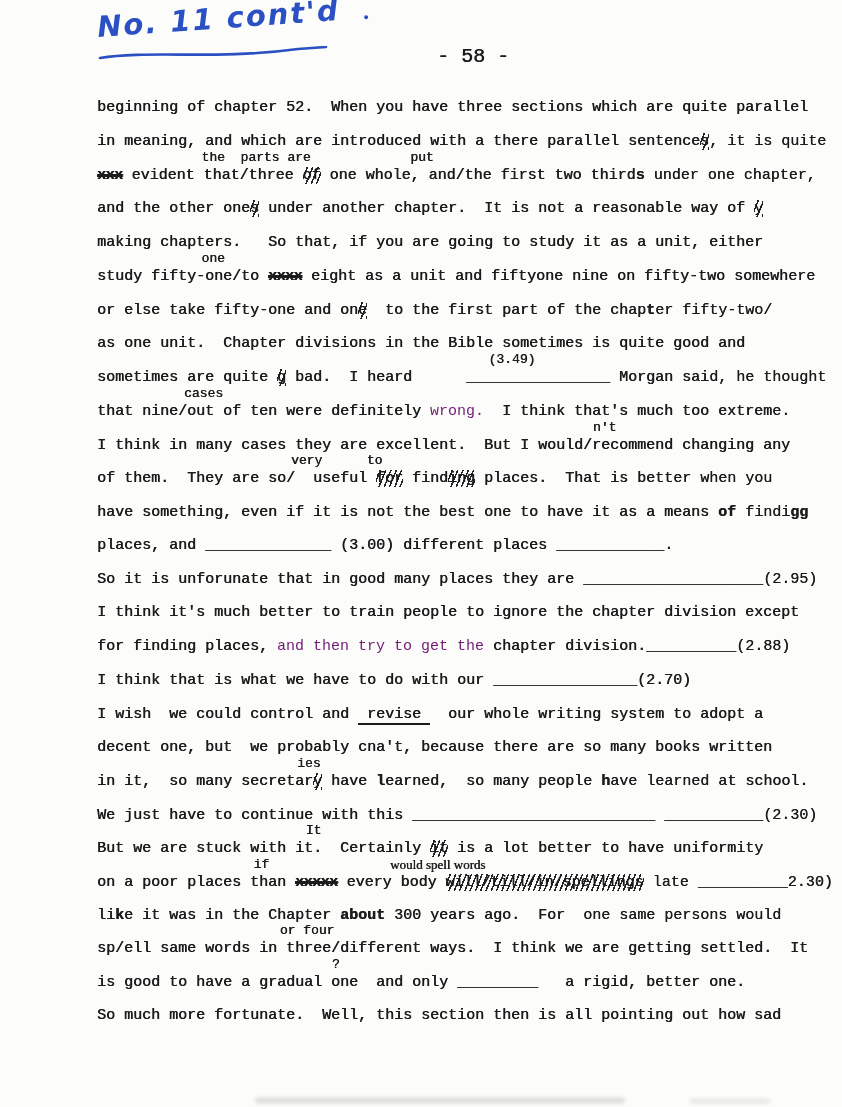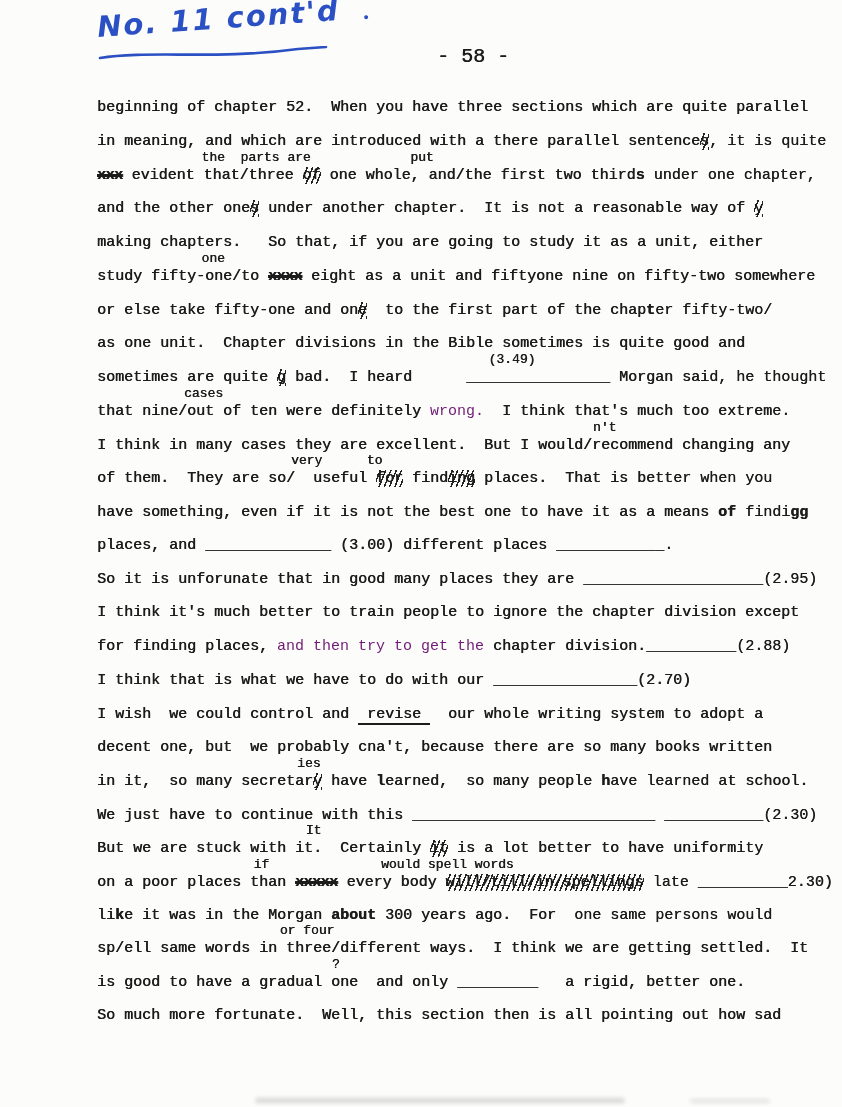--- a/index.html
+++ b/index.html
@@ -108,23 +108,23 @@
       <div class="line" style="top: 639px;"><span>for finding places, </span><span class="faint">and then try to get the</span><span> chapter division.</span><span>__________</span><span>(2.88)</span></div>
       <div class="line" style="top: 673px;"><span>I think that is what we have to do with our </span><span>________________</span><span>(2.70)</span></div>
       <div class="line" style="top: 707px;"><span>I wish  we could control and </span><span class="u"> revise </span><span>  our whole writing system to adopt a</span></div>
       <div class="line" style="top: 740px;"><span>decent one, but  we probably cna't, because there are so many books written</span></div>
       <div class="ins" style="top: 757px; left: 297.1px;">ies</div>
       <div class="line" style="top: 774px;"><span>in it,  so many secretar</span><span class="sl">y</span><span> have </span><span class="b">l</span><span>earned,  so many people </span><span class="b">h</span><span>ave learned at school.</span></div>
       <div class="line" style="top: 808px;"><span>We just have to continue with this </span><span>___________________________ ___________</span><span>(2.30)</span></div>
       <div class="ins" style="top: 824px; left: 305.8px;">It</div>
       <div class="line" style="top: 841px;"><span>But we are stuck with it.  Certainly </span><span class="sl">it</span><span> is a lot better to have uniformity</span></div>
       <div class="ins" style="top: 858px; left: 253.6px;">if</div>
-      <div class="ins" style="top: 858px; left: 381px;">would spell words</div>
+      <div class="ins" style="top: 858px; left: 390px; font-family: Liberation Serif, serif;">would spell words</div>
       <div class="line" style="top: 875px;"><span>on a poor places than </span><span class="xo">xxxxx</span><span> every body </span><span class="sl">will/till/in/spellings</span><span> late </span><span>__________</span><span>2.30)</span></div>
-      <div class="line" style="top: 908px;"><span>li</span><span class="b">k</span><span>e it was in the Morgan </span><span class="b">about</span><span> 300 years ago.  For  one same persons would</span></div>
+      <div class="line" style="top: 908px;"><span>li</span><span class="b">k</span><span>e it was in the Chapter </span><span class="b">about</span><span> 300 years ago.  For  one same persons would</span></div>
       <div class="ins" style="top: 924px; left: 279.7px;">or four</div>
       <div class="line" style="top: 941px;"><span>sp/ell same words in three/different ways.  I think we are getting settled.  It</span></div>
       <div class="ins" style="top: 958px; left: 331.9px;">?</div>
       <div class="line" style="top: 975px;"><span>is good to have a gradual one  and only </span><span>_________</span><span>   a rigid, better one.</span></div>
       <div class="line" style="top: 1008px;"><span>So much more fortunate.  Well, this section then is all pointing out how sad</span></div>
     </div>
 
   <div class="smudge"></div>
   <div class="smudge2"></div>
 </div>

